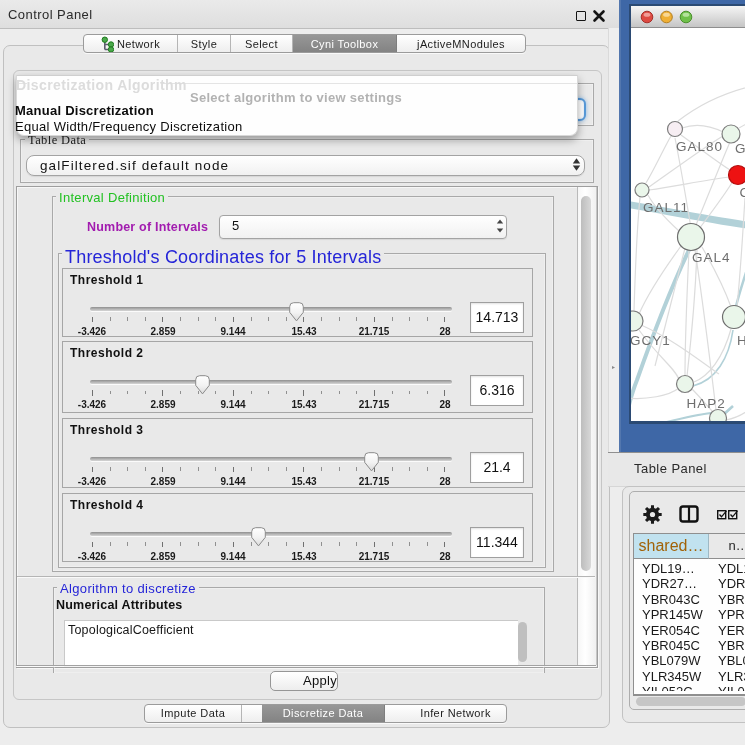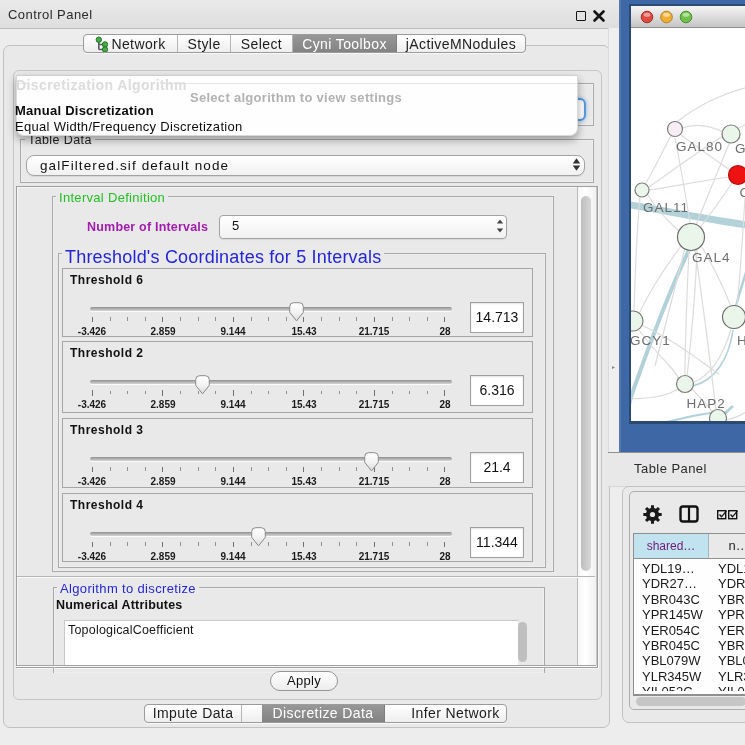--- a/index.html
+++ b/index.html
@@ -3,21 +3,21 @@
 <style>
 html,body{margin:0;padding:0;}
 body{width:745px;height:745px;overflow:hidden;background:#ededed;
  font-family:"Liberation Sans",sans-serif;-webkit-font-smoothing:antialiased;}
 #page{position:relative;width:745px;height:745px;overflow:hidden;}
 .abs{position:absolute;}
 .grp{position:absolute;border:1px solid #a9a9a9;box-shadow:inset 0 0 0 0.5px rgba(255,255,255,.6);}
 .glabel{position:absolute;background:#e9e9e9;padding:0 3px;white-space:nowrap;}
 .combo{position:absolute;background:linear-gradient(#ffffff,#f1f1f1);border:1px solid #a3a3a3;border-radius:4px;box-shadow:0 1px 1px rgba(0,0,0,.08);}
 .seg{position:absolute;display:flex;border:1px solid #9b9b9b;border-radius:4px;background:linear-gradient(#ffffff,#eeeeee);box-shadow:0 1px 0 rgba(255,255,255,.7);overflow:hidden;}
-.seg .s{display:flex;align-items:center;justify-content:center;font-size:14px;letter-spacing:.4px;color:#1c1c1c;border-right:1px solid #b5b5b5;white-space:nowrap;}
+.seg .s{display:flex;align-items:center;justify-content:center;font-size:11px;letter-spacing:.4px;color:#1c1c1c;border-right:1px solid #b5b5b5;white-space:nowrap;}
 .seg .s:last-child{border-right:none;}
 .seg .sel{background:linear-gradient(#979797,#838383);color:#fff;border-right:1px solid #7e7e7e;}
 .tpanel{position:absolute;left:62px;width:469px;border:1px solid #a6a6a6;background:#e9e9e9;}
 .tlabel{position:absolute;left:7px;top:4px;font-weight:bold;font-size:12px;letter-spacing:.5px;color:#111;}
 .track{position:absolute;left:27px;top:38px;width:362px;height:4px;border-radius:2px;background:linear-gradient(#8f8f8f,#d6d6d6);box-shadow:0 1px 0 rgba(255,255,255,.8);}
 .tickmin{position:absolute;left:29px;top:48.5px;width:354px;height:3.6px;background:repeating-linear-gradient(90deg,#909090 0 1px,transparent 1px 17.62px);}
 .tickmaj{position:absolute;left:29px;top:48px;width:354px;height:5.6px;background:repeating-linear-gradient(90deg,#707070 0 1px,transparent 1px 70.48px);}
 .tl{position:absolute;top:57px;width:60px;margin-left:-30px;text-align:center;font-size:10px;font-weight:bold;color:#1a1a1a;}
 .tfield{position:absolute;left:407px;top:33px;width:52px;height:29px;background:#fff;border:1px solid #9f9f9f;box-shadow:inset 0 1px 2px rgba(0,0,0,.12);font-size:14px;color:#111;text-align:center;line-height:29px;}
 .thumb{position:absolute;top:33px;width:17px;height:20px;margin-left:-8.5px;}
@@ -61,21 +61,21 @@
  <div class="s" style="width:52px;">Style</div>
  <div class="s" style="width:61px;">Select</div>
  <div class="s sel" style="width:103px;">Cyni Toolbox</div>
  <div class="s" style="width:128px;">jActiveMNodules</div>
 </div>
 
 <div class="grp" style="left:20px;top:83px;width:572px;height:41px;"></div>
 <div class="abs" style="left:563px;top:98px;width:19px;height:19px;background:#fff;border:2.5px solid #589ad9;border-radius:6px;box-shadow:0 0 4px #8bbbe9, inset 0 0 2px #bcd8f2;"></div>
 
 <div class="grp" style="left:20px;top:139px;width:572px;height:42px;"></div>
-<div class="glabel" style="left:25px;top:133px;font-size:12.5px;letter-spacing:.4px;color:#222;">Table Data</div>
+<div class="glabel" style="left:25px;top:133px;font-size:12.5px;letter-spacing:.4px;color:#222;font-family:Liberation Serif, serif;">Table Data</div>
 <div class="combo" style="left:26px;top:154.5px;width:557px;height:19px;border-radius:8px;"></div>
 <div class="abs" style="left:40px;top:158px;font-size:13.5px;letter-spacing:1.1px;color:#111;">galFiltered.sif default node</div>
 <svg class="abs" style="left:571px;top:158px" width="11" height="13" viewBox="0 0 11 13">
       <path d="M5.5,0.2 L9.2,5.4 H1.8 z" fill="#333"></path>
       <path d="M5.5,12.8 L1.8,7.6 H9.2 z" fill="#333"></path>
     </svg>
 
 <div class="abs" style="left:16px;top:186px;width:580px;height:480px;border:1px solid #9e9e9e;box-shadow:inset 1px 1px 0 rgba(255,255,255,.65), 1px 1px 0 rgba(255,255,255,.65);background:#e9e9e9;"></div>
 
 <div class="abs" style="left:577px;top:187px;width:18px;height:478px;background:linear-gradient(90deg,#f6f6f6,#ffffff 40%,#f0f0f0);border-left:1px solid #b9b9b9;border-right:1px solid #c6c6c6;"></div>
@@ -89,21 +89,21 @@
 <div class="abs" style="left:232px;top:218px;font-size:13px;color:#111;">5</div>
 <svg class="abs" style="left:496px;top:219px" width="8" height="14" viewBox="0 0 8 14">
       <path d="M4,0.5 L7.2,4.5 H0.8 z" fill="#444"></path>
       <path d="M4,13.5 L0.8,9.5 H7.2 z" fill="#444"></path>
     </svg>
 
 <div class="grp" style="left:58px;top:253px;width:486px;height:313px;"></div>
 <div class="glabel" style="left:62px;top:247px;font-size:18px;letter-spacing:.2px;color:#2525d8;">Threshold's Coordinates for 5 Intervals</div>
 
 <div class="tpanel" style="top:267.5px;height:67px;">
- <div class="tlabel">Threshold 6</div>
+ <div class="tlabel">Threshold 1</div>
  <div class="track"></div>
       <div class="tickmin"></div>
       <div class="tickmaj"></div>
  <div class="tl" style="left:29px;">-3.426</div>
       <div class="tl" style="left:100px;">2.859</div>
       <div class="tl" style="left:170px;">9.144</div>
       <div class="tl" style="left:241px;">15.43</div>
       <div class="tl" style="left:311px;">21.715</div>
       <div class="tl" style="left:382px;">28</div>
  <svg class="thumb" style="left:233.5px;" width="17" height="20" viewBox="0 0 17 20">
@@ -165,21 +165,21 @@
 <div class="grp" style="left:53px;top:587px;width:490px;height:85px;border-bottom:none;"></div>
 <div class="glabel" style="left:57px;top:581px;font-size:13px;letter-spacing:.35px;color:#2525d8;">Algorithm to discretize</div>
 <div class="abs" style="left:56px;top:598px;font-size:12.5px;font-weight:bold;letter-spacing:.2px;color:#111;">Numerical Attributes</div>
 <div class="abs" style="left:64px;top:620px;width:453px;height:45px;background:#fff;border:1px solid #c9c9c9;border-right:none;overflow:hidden;">
  <div class="listitem">TopologicalCoefficient</div>
 </div>
 <div class="abs" style="left:518px;top:622px;width:9px;height:40px;border-radius:4.5px;background:#bfbfbf;"></div>
 
 <div class="abs" style="left:16px;top:664.5px;width:580px;height:1px;background:#a2a2a2;box-shadow:0 1px 0 rgba(255,255,255,.8);"></div>
 
-<div class="abs" style="left:270px;top:671px;width:66px;height:18px;background:linear-gradient(#ffffff,#ededed);border:1px solid #969696;border-radius:10px;text-align:center;font-size:13px;letter-spacing:.3px;color:#111;line-height:17px;">Apply</div>
+<div class="abs" style="left:270px;top:671px;width:66px;height:18px;background:linear-gradient(#ffffff,#ededed);border:1px solid #969696;border-radius:5px;text-align:right;font-size:13px;letter-spacing:.3px;color:#111;line-height:17px;">Apply</div>
 
 <div class="seg" style="left:144px;top:704px;height:16.5px;gap:20px;">
  <div class="s" style="width:96px;">Impute Data</div>
  <div class="s sel" style="width:122px;">Discretize Data</div>
  <div class="s" style="width:101px;">Infer Network</div>
 </div>
 
 <div class="abs" style="left:608px;top:28px;width:11px;height:424px;background:#efefef;border-left:1px solid #dadada;"></div>
 <div class="abs" style="left:612px;top:363px;width:4px;height:7px;color:#8a8a8a;font-size:6px;">▸</div>
 
@@ -281,21 +281,21 @@
 <svg class="abs" style="left:717px;top:510px" width="21" height="10" viewBox="0 0 21 10">
       <g fill="none" stroke="#111">
         <rect x="0.7" y="0.7" width="8" height="8" stroke-width="1.4"></rect>
         <path d="M2.5,4.5 l2,2.3 l5,-6" stroke-width="1.3"></path>
         <rect x="11.7" y="0.7" width="8" height="8" stroke-width="1.4"></rect>
         <path d="M13.5,4.5 l2,2.3 l5,-6" stroke-width="1.3"></path>
       </g>
     </svg>
 
 <div class="abs" style="left:633px;top:533px;width:112px;height:161px;background:#fefefe;border:1px solid #8f8f8f;border-right:none;overflow:hidden;">
- <div style="position:absolute;left:0;top:0;width:74px;height:24px;background:#c1e2ef;border-right:1px solid #9fb9c4;border-bottom:1px solid #8f8f8f;font-size:12px;color:#701a75;text-align:center;line-height:24px;">shared…</div>
+ <div style="position:absolute;left:0;top:0;width:74px;height:24px;background:#c1e2ef;border-right:1px solid #9fb9c4;border-bottom:1px solid #8f8f8f;font-size:16px;color:#a16207;text-align:center;line-height:24px;">shared…</div>
  <div style="position:absolute;left:75px;top:0;width:70px;height:24px;background:#e9e9e9;border-bottom:1px solid #8f8f8f;font-size:13px;color:#2a2a2a;text-align:center;line-height:24px;">n…&nbsp;&nbsp;&nbsp;</div>
 </div>
 
 <div class="rowt" style="left:642px;top:561px;">YDL19…</div>
     <div class="rowt" style="left:718px;top:561px;">YDL1</div>
 <div class="rowt" style="left:642px;top:576.4px;">YDR27…</div>
     <div class="rowt" style="left:718px;top:576.4px;">YDR2</div>
 <div class="rowt" style="left:642px;top:591.8px;">YBR043C</div>
     <div class="rowt" style="left:718px;top:591.8px;">YBR0</div>
 <div class="rowt" style="left:642px;top:607.2px;">YPR145W</div>

